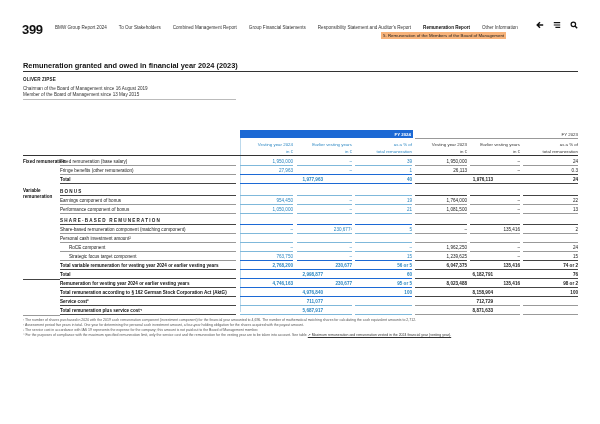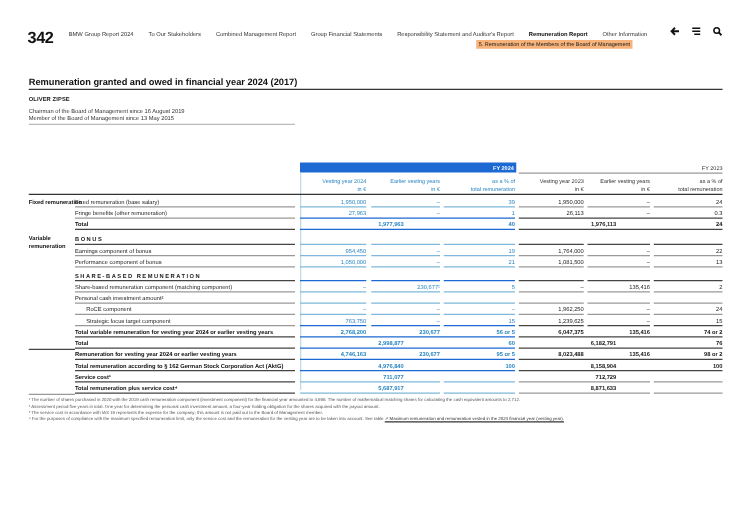--- a/index.html
+++ b/index.html
@@ -56,21 +56,21 @@
   .full-rule { position: absolute; left: 23px; height: 0.8px; background: #999; }
   .col-vline { position: absolute; left: 240px; top: 138px; width: 0.8px; height: 174px; background: #bcd9ec; }
 
   .foot { position: absolute; left: 23px; font-size: 3.5px; color: #555; white-space: nowrap; }
   .foot a { color: #333; text-decoration: underline; }
 </style>
 </head>
 <body>
 
 <div class="topbar">
-  <div class="page-num">342</div>
+  <div class="page-num">399</div>
   <div class="nav">
     <span>BMW Group Report 2024</span>
     <span>To Our Stakeholders</span>
     <span>Combined Management Report</span>
     <span>Group Financial Statements</span>
     <span>Responsibility Statement and Auditor's Report</span>
     <span class="active">Remuneration Report</span>
     <span>Other Information</span>
   </div>
   <div class="crumb">5. Remuneration of the Members of the Board of Management</div>
@@ -87,21 +87,21 @@
     </span>
     <span>
       <svg width="8" height="8" viewBox="0 0 10 10">
           <circle cx="4.2" cy="4.2" r="2.8" stroke="#111" stroke-width="1.5" fill="none"></circle>
           <path d="M6.2 6.2L9 9" stroke="#111" stroke-width="1.8"></path>
         </svg>
     </span>
   </div>
 </div>
 
-<div class="title">Remuneration granted and owed in financial year 2024 (2017)</div>
+<div class="title">Remuneration granted and owed in financial year 2024 (2023)</div>
 <div class="title-rule"></div>
 <div class="person">OLIVER ZIPSE</div>
 <div class="role1">Chairman of the Board of Management since 16 August 2019</div>
 <div class="role2">Member of the Board of Management since 13 May 2015</div>
 <div class="role-rule"></div>
 
 <div class="fy-band">
     <span>FY 2024</span>
   </div>
 <div class="fy23">

